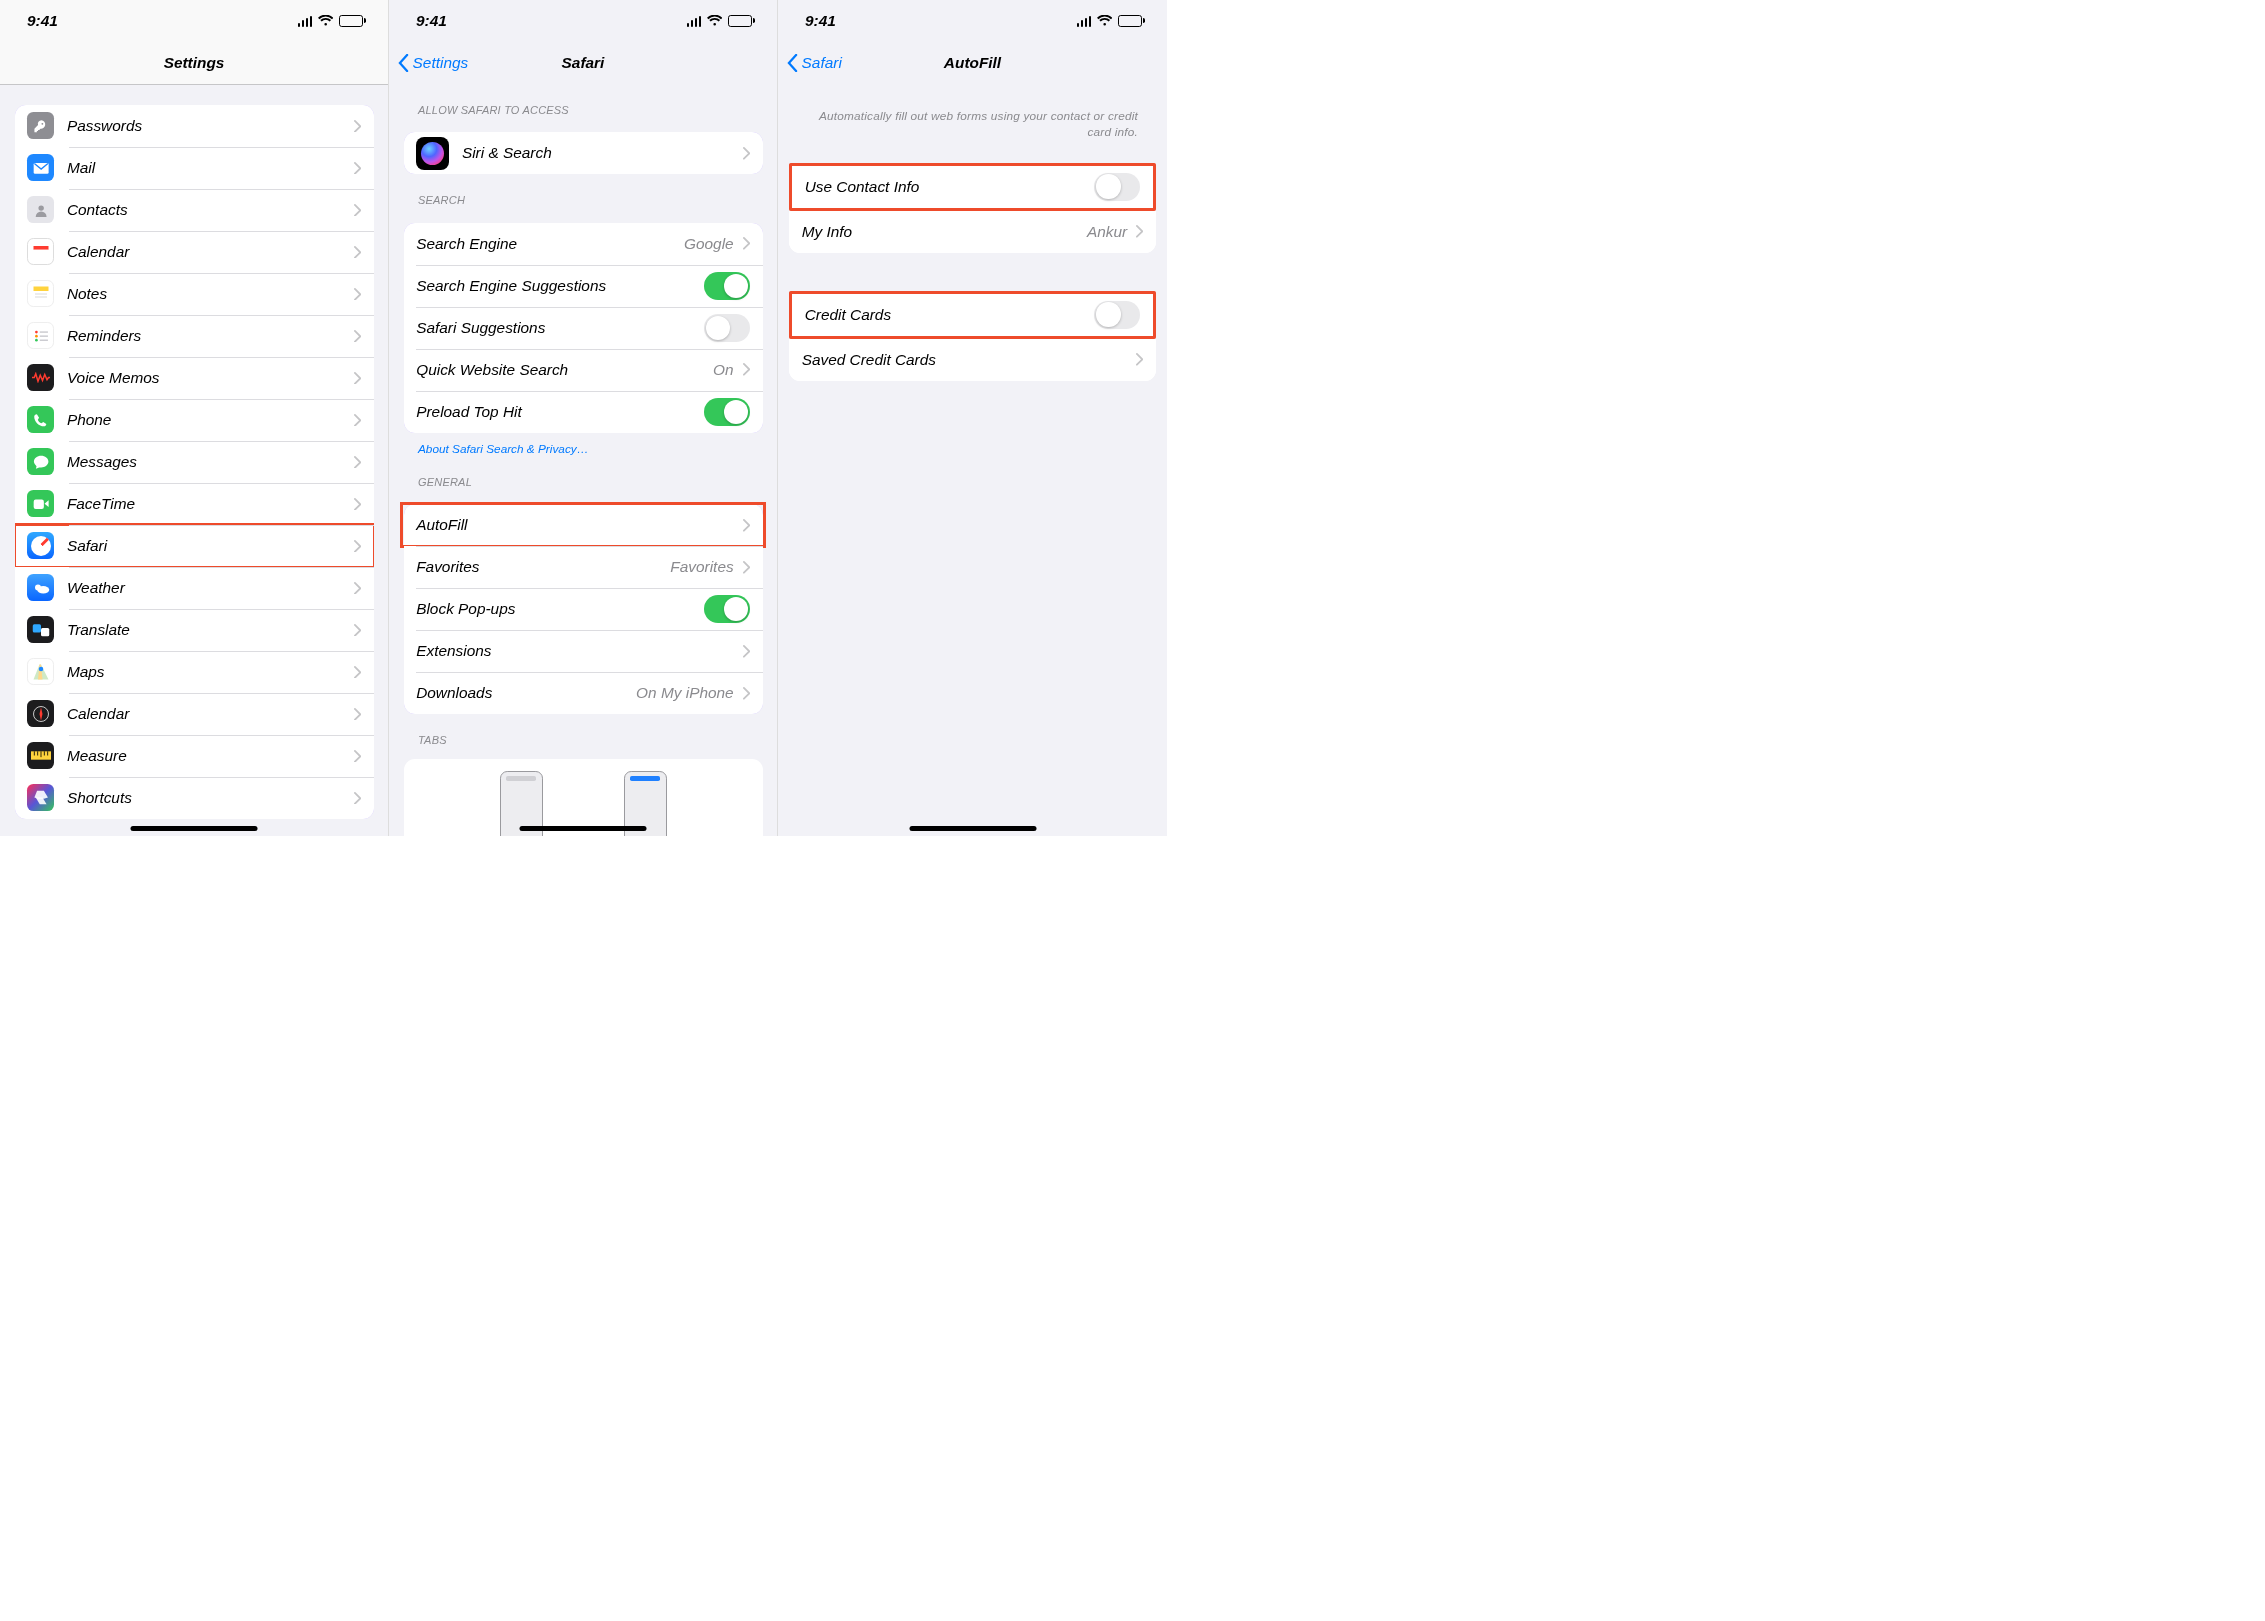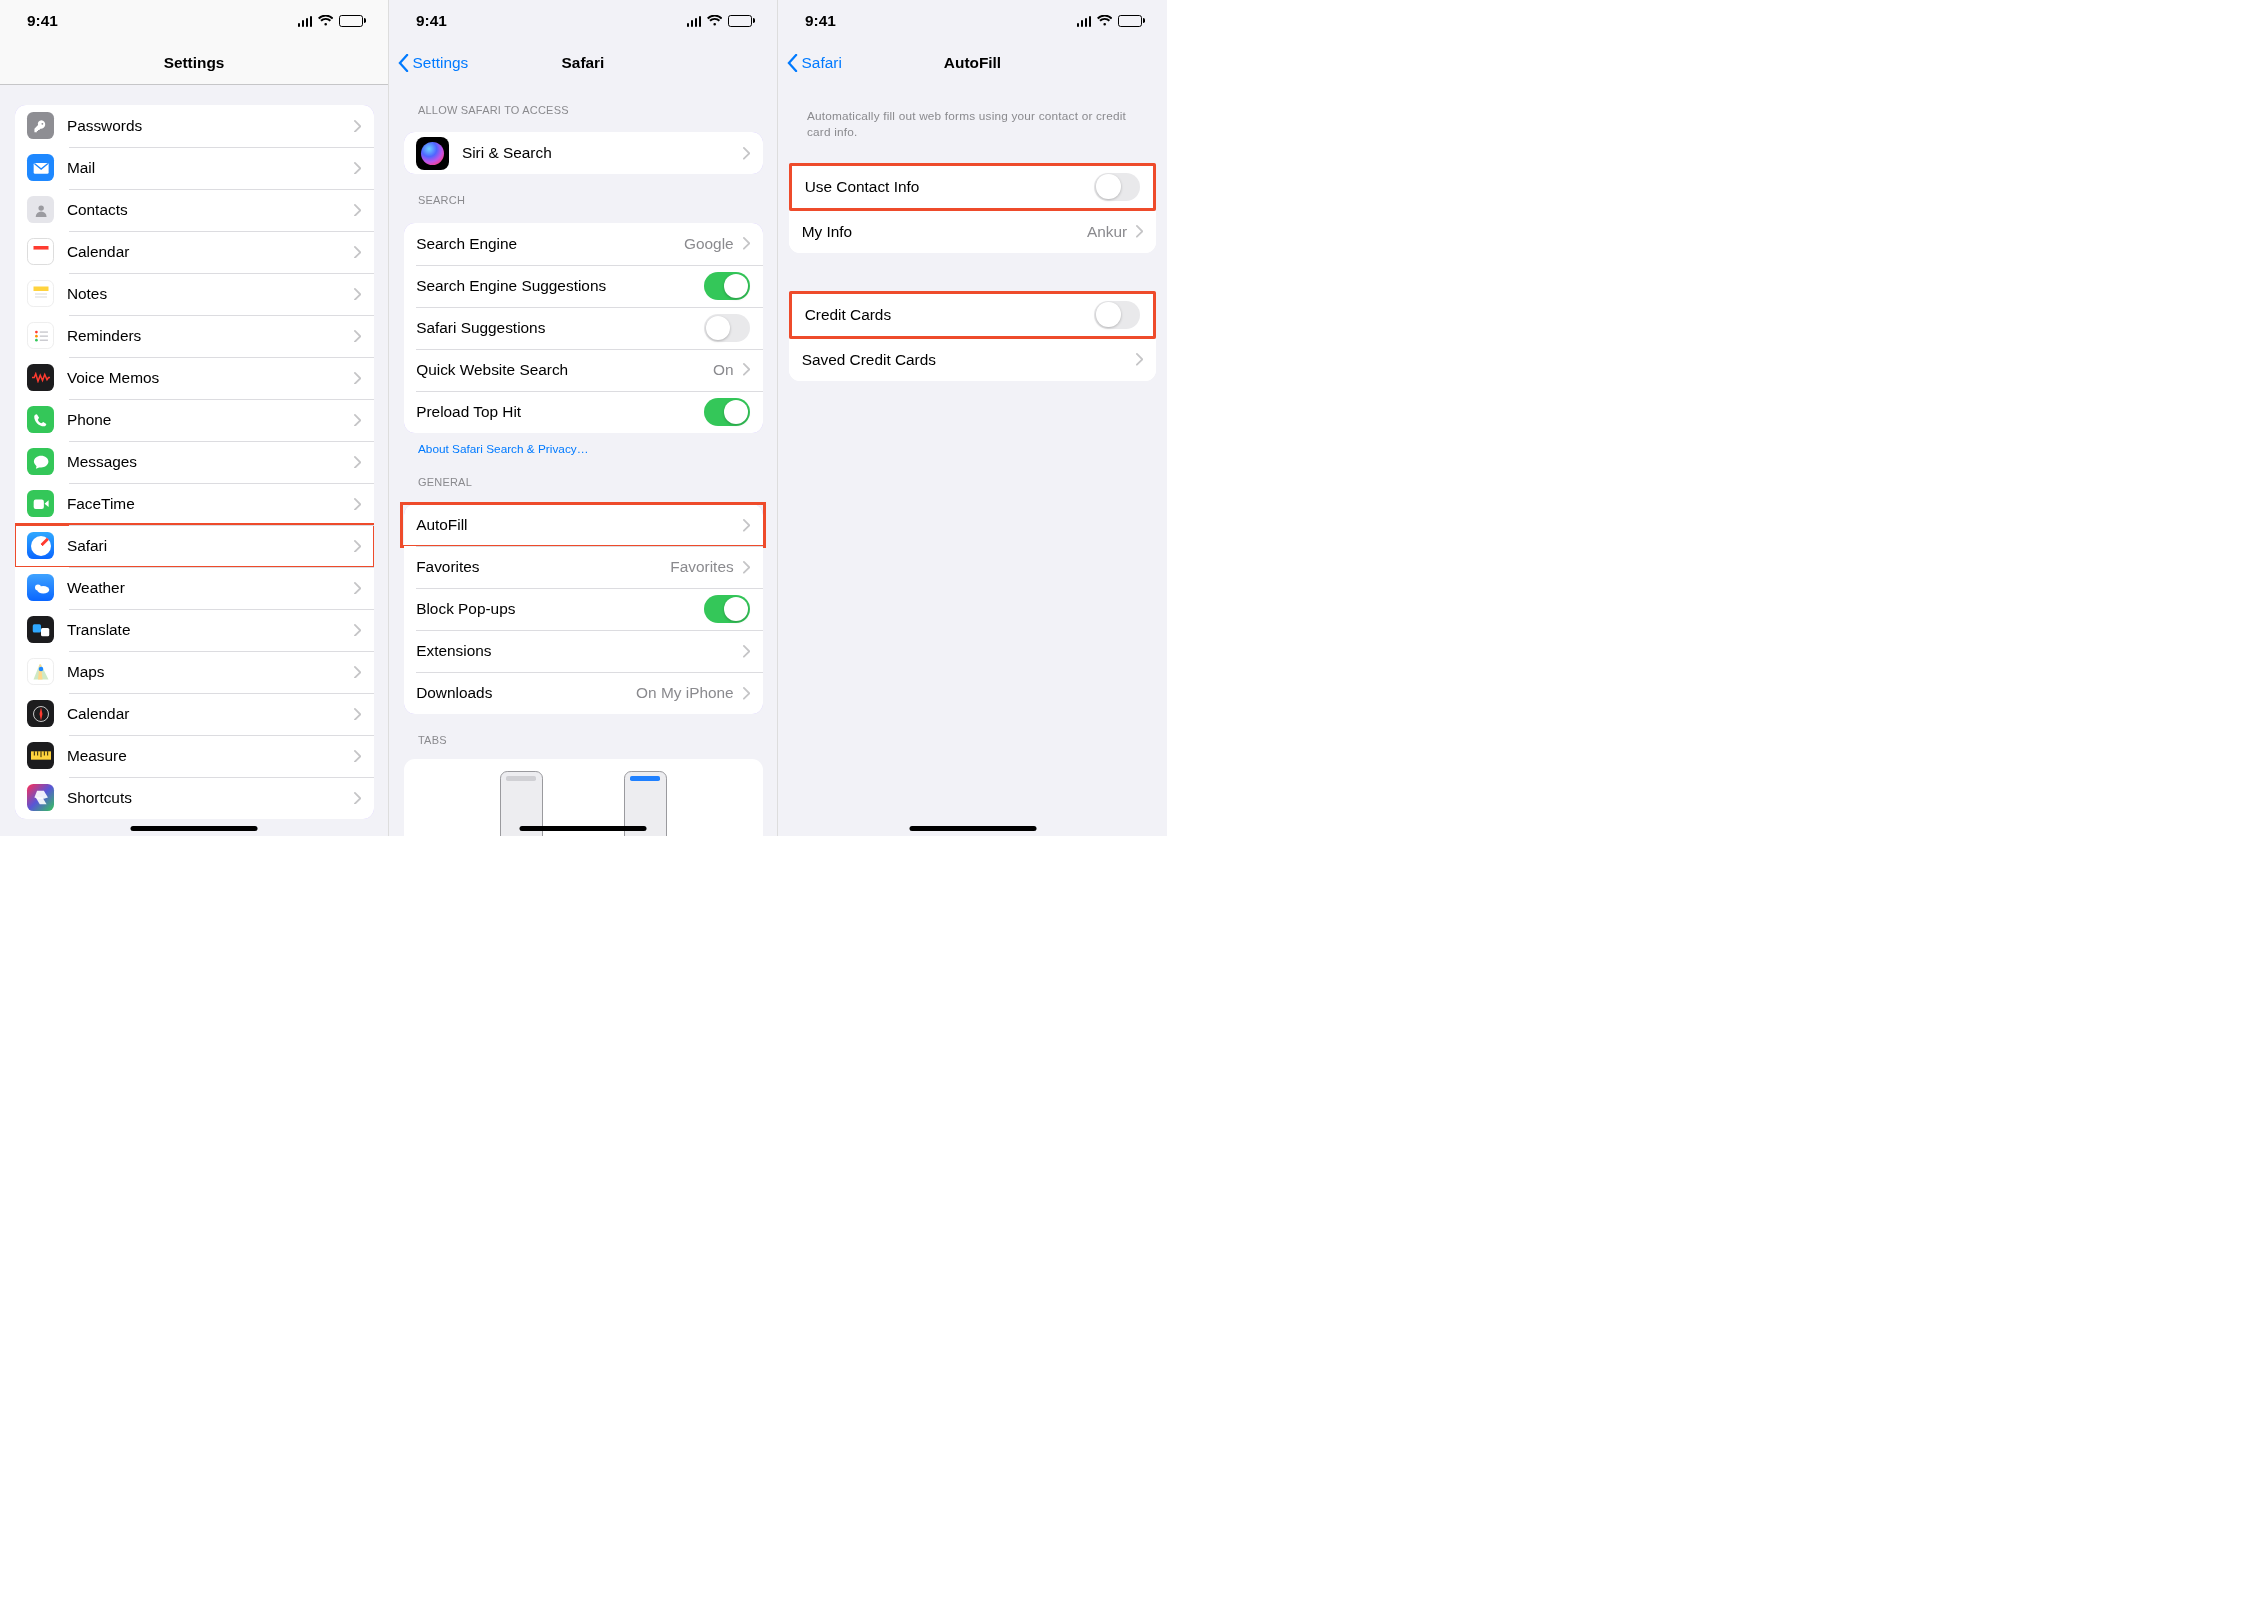--- a/index.html
+++ b/index.html
@@ -14,20 +14,21 @@
     display: flex;
     position: relative;
   }
   .phone {
     width: 389px;
     height: 836px;
     background: #f2f2f7;
     position: relative;
     overflow: hidden;
     border-right: 0.9px solid #ddd;
+    font-style: italic;
   }
   .phone:last-child { border-right: none; }
 
   
   .statusbar {
     height: 42px;
     display: flex;
     align-items: center;
     justify-content: space-between;
     padding: 0 25px 0 27px;
@@ -72,21 +73,21 @@
     overflow: hidden;
   }
   .group.tight-top { margin-top: 11px; }
   .group-header {
     font-size: 11px;
     color: #8a8a8e;
     padding: 20px 29px 5.4px 29px;
     text-transform: uppercase;
     letter-spacing: 0.2px;
   }
-  .group-header.lowercase-text { text-transform: none; font-size: 11.8px; padding-top: 25px; line-height:1.35; }
+  .group-header.lowercase-text { text-transform: none; font-size: 11.8px; padding-top: 25px; line-height:1.35;text-align:right; }
   .footer-link {
     color:#007aff; font-size:11.8px; padding: 9px 29px 0 29px;
   }
   .cell {
     display: flex;
     align-items: center;
     min-height: 42px;
     padding: 0 12.7px 0 12.7px;
     position: relative;
     background: #fff;

